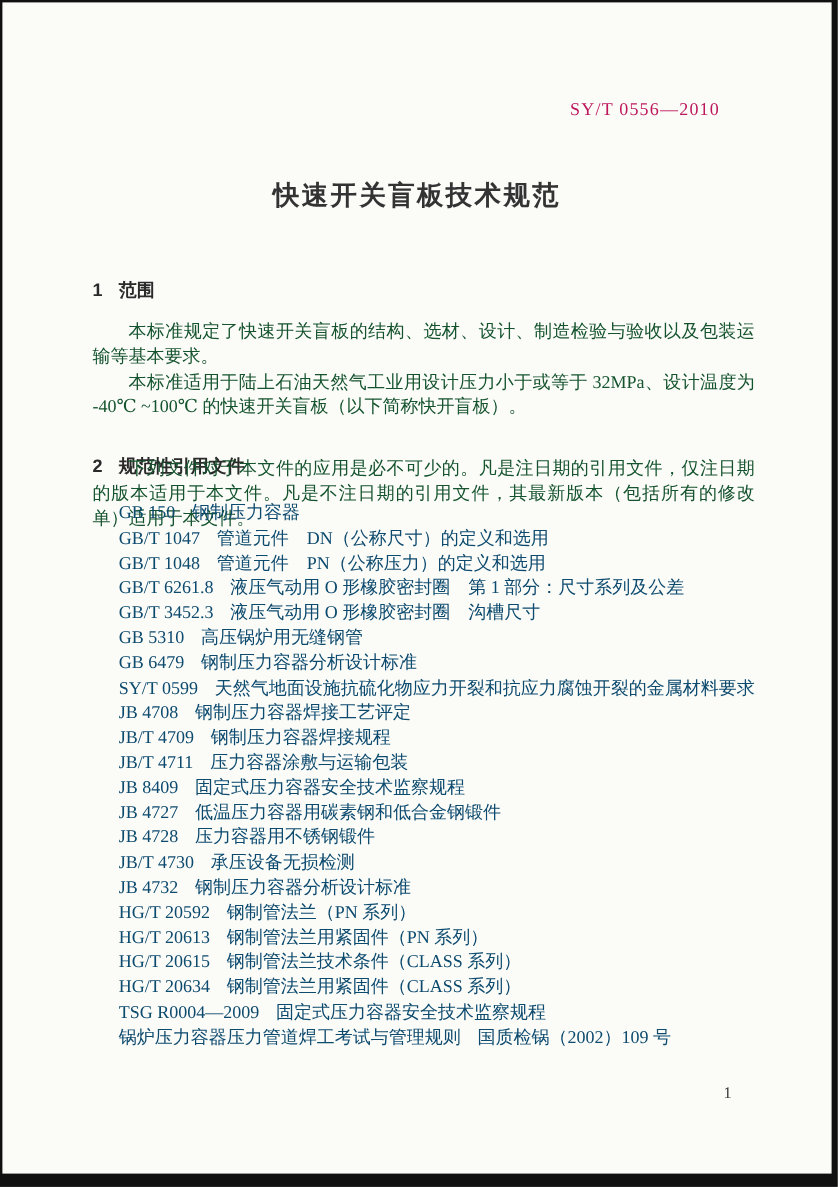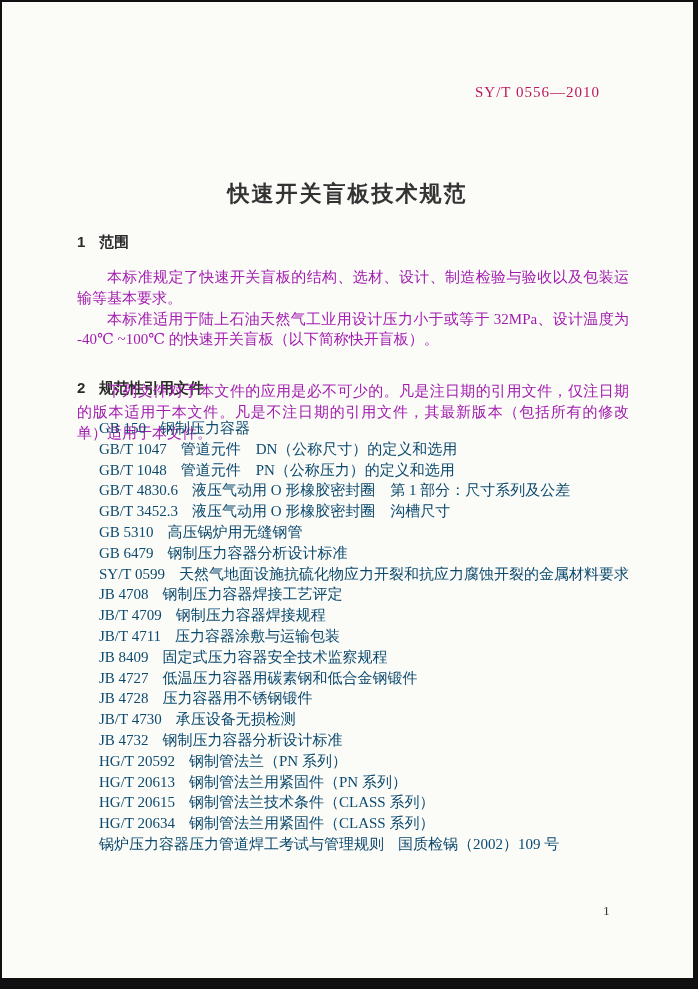--- a/index.html
+++ b/index.html
@@ -30,21 +30,20 @@
   }
   .doc-title {
     position:absolute;
     top:146px; left:0; width:100%;
     text-align:center;
     font-family:"Liberation Sans","DejaVu Sans",sans-serif;
     font-size:22px;
     font-weight:bold;
     letter-spacing:2px;
     color:#333;
-    margin-top:31px;
   }
   .section-heading {
     position:absolute;
     left:75px;
     font-size:15px;
     font-weight:bold;
     color:#2a2a2a;
     font-family:"Liberation Sans","DejaVu Sans",sans-serif;
   }
   .section-heading .sec-num {
@@ -52,21 +51,21 @@
     width:22px;
   }
   #sec1-heading { top:231px; }
   #sec2-heading { top:345px;margin-top:32px; }
   .body-block {
     position:absolute;
     left:75px;
     width:552px;
     font-size:15px;
     line-height:20.8px;
-    color:#a21caf;
+    color:#14532d;
     text-align:justify;
   }
   #sec1-body { top:265px; }
   #sec2-intro { top:379px; }
   .body-block p {
     margin:0;
     text-indent:2em;
   }
   .ref-list {
     position:absolute;
@@ -116,21 +115,21 @@
         <div class="ref-row">
         <span class="ref-code">GB 150</span><span class="ref-title">钢制压力容器</span>
       </div>
         <div class="ref-row">
         <span class="ref-code">GB/T 1047</span><span class="ref-title">管道元件　DN（公称尺寸）的定义和选用</span>
       </div>
         <div class="ref-row">
         <span class="ref-code">GB/T 1048</span><span class="ref-title">管道元件　PN（公称压力）的定义和选用</span>
       </div>
         <div class="ref-row">
-        <span class="ref-code">GB/T 4830.6</span><span class="ref-title">液压气动用 O 形橡胶密封圈　第 1 部分：尺寸系列及公差</span>
+        <span class="ref-code">GB/T 6261.8</span><span class="ref-title">液压气动用 O 形橡胶密封圈　第 1 部分：尺寸系列及公差</span>
       </div>
         <div class="ref-row">
         <span class="ref-code">GB/T 3452.3</span><span class="ref-title">液压气动用 O 形橡胶密封圈　沟槽尺寸</span>
       </div>
         <div class="ref-row">
         <span class="ref-code">GB 5310</span><span class="ref-title">高压锅炉用无缝钢管</span>
       </div>
         <div class="ref-row">
         <span class="ref-code">GB 6479</span><span class="ref-title">钢制压力容器分析设计标准</span>
       </div>
@@ -167,20 +166,23 @@
         <div class="ref-row">
         <span class="ref-code">HG/T 20613</span><span class="ref-title">钢制管法兰用紧固件（PN 系列）</span>
       </div>
         <div class="ref-row">
         <span class="ref-code">HG/T 20615</span><span class="ref-title">钢制管法兰技术条件（CLASS 系列）</span>
       </div>
         <div class="ref-row">
         <span class="ref-code">HG/T 20634</span><span class="ref-title">钢制管法兰用紧固件（CLASS 系列）</span>
       </div>
         <div class="ref-row">
+        <span class="ref-code">TSG R0004—2009</span><span class="ref-title">固定式压力容器安全技术监察规程</span>
+      </div>
+        <div class="ref-row">
         <span class="ref-code">锅炉压力容器压力管道焊工考试与管理规则</span><span class="ref-title">国质检锅（2002）109 号</span>
       </div>
       </div>
 
     <div class="page-number">1</div>
 
   </div>
 </div>
 
 </body></html>

